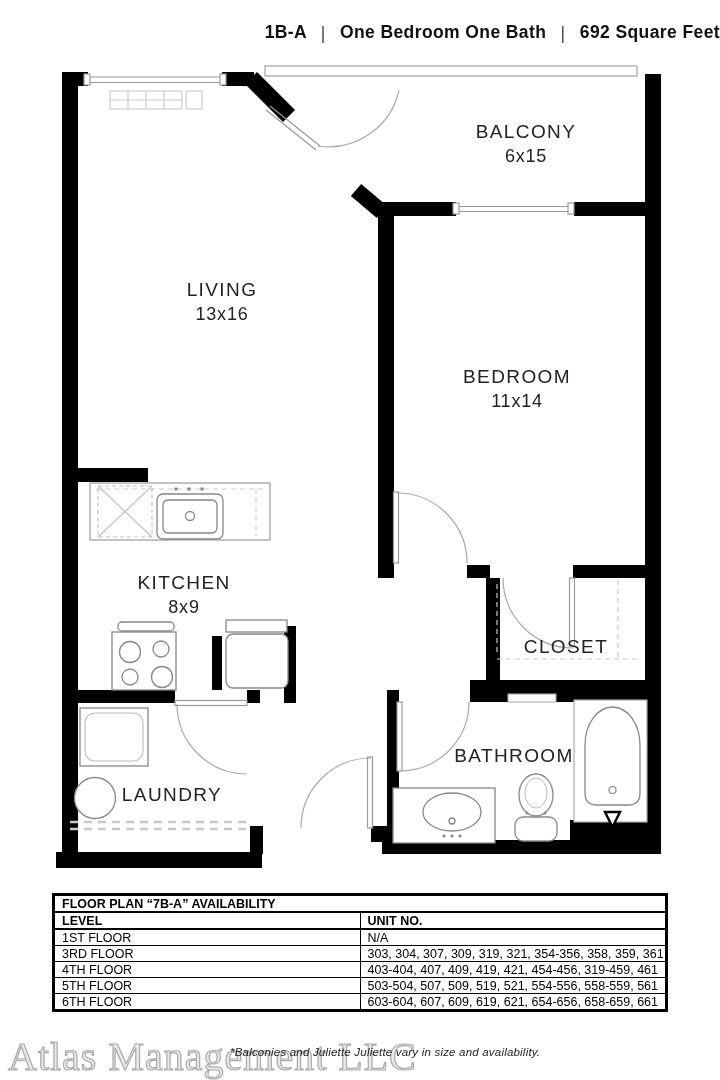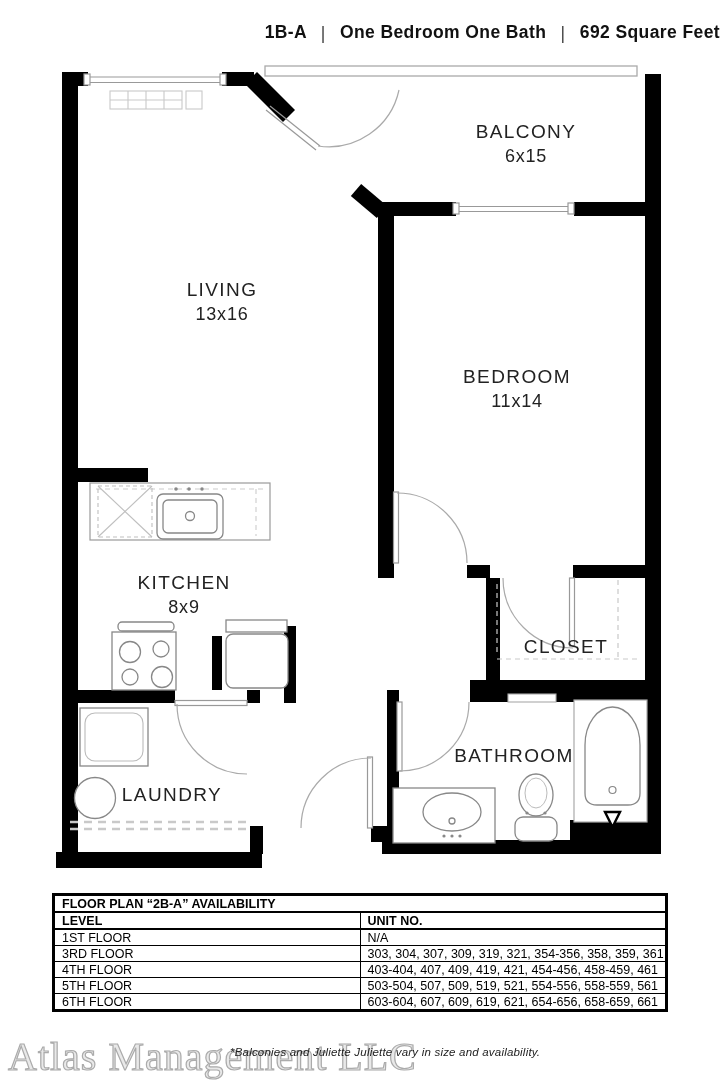--- a/index.html
+++ b/index.html
@@ -198,37 +198,37 @@
       <text class="room-dims" x="184" y="613">8x9</text>
       <text class="room-name" x="566" y="653">CLOSET</text>
       <text class="room-name" x="514" y="762">BATHROOM</text>
       <text class="room-name" x="172" y="801">LAUNDRY</text>
     </g>
   </svg>
 
   <table class="avail">
     <tbody>
         <tr class="hd">
-      <td colspan="2">FLOOR PLAN “2B-A” AVAILABILITY</td>
+      <td colspan="2">FLOOR PLAN “7B-A” AVAILABILITY</td>
     </tr>
     <tr class="hd">
       <td class="col-level">LEVEL</td>
       <td>UNIT NO.</td>
     </tr>
     <tr>
       <td class="col-level">1ST FLOOR</td>
       <td>N/A</td>
     </tr>
     <tr>
       <td class="col-level">3RD FLOOR</td>
       <td>303, 304, 307, 309, 319, 321, 354-356, 358, 359, 361</td>
     </tr>
     <tr>
       <td class="col-level">4TH FLOOR</td>
-      <td>403-404, 407, 409, 419, 421, 454-456, 458-459, 461</td>
+      <td>403-404, 407, 409, 419, 421, 454-456, 319-459, 461</td>
     </tr>
     <tr>
       <td class="col-level">5TH FLOOR</td>
       <td>503-504, 507, 509, 519, 521, 554-556, 558-559, 561</td>
     </tr>
     <tr>
       <td class="col-level">6TH FLOOR</td>
       <td>603-604, 607, 609, 619, 621, 654-656, 658-659, 661</td>
     </tr>
   </tbody>

